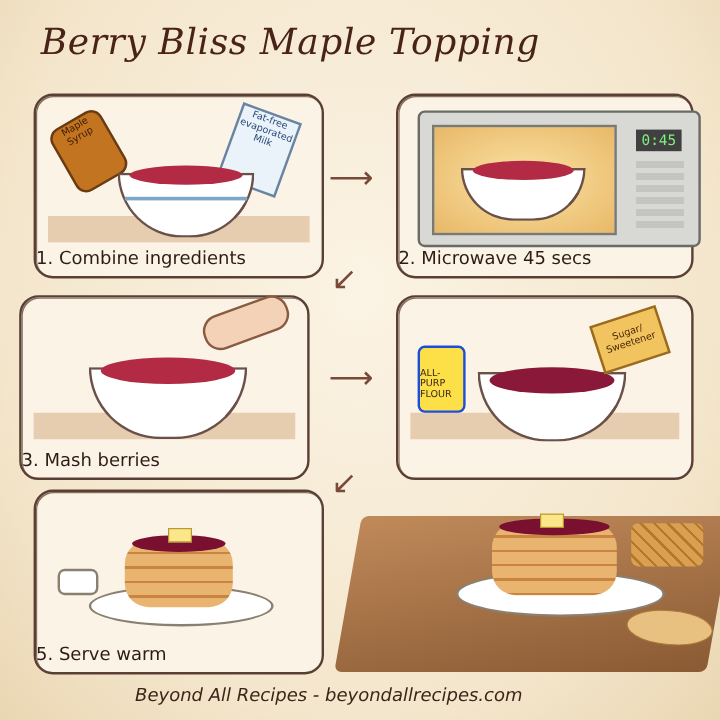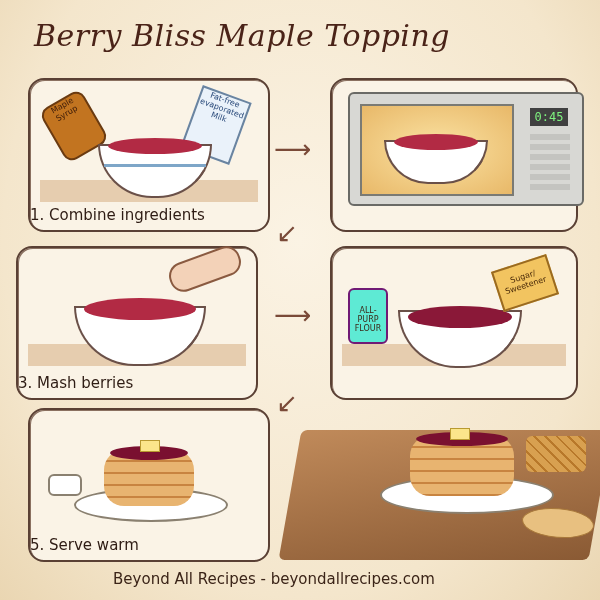--- a/index.html
+++ b/index.html
@@ -6,39 +6,39 @@
   body{width:600px;height:600px;overflow:hidden;position:relative;
     background:radial-gradient(ellipse at 50% 40%,#fbf3e4 0%,#f4e6cc 70%,#ead6b2 100%);
     font-family:"DejaVu Sans",sans-serif;color:#3b2418;}
   .title{position:absolute;top:18px;left:0;width:484px;text-align:center;
     font-family:"DejaVu Serif",serif;font-style:italic;font-size:30px;color:#4a2318;letter-spacing:0.5px;}
   .panel{position:absolute;border:2px solid #5a4034;border-radius:16px;background:#faf3e6;
     box-shadow:1px 1px 0 #8a7060 inset;}
   .caption{position:absolute;bottom:6px;left:0;width:100%;text-align:left;font-size:15px;color:#2e1c14;}
   .arrow{position:absolute;color:#7a4a38;font-size:26px;}
   .footer{position:absolute;bottom:12px;left:0;width:548px;text-align:center;
-    font-family:"DejaVu Sans",sans-serif;font-size:15px;color:#3b2418;}
+    font-family:"DejaVu Sans",sans-serif;font-style:italic;font-size:15px;color:#3b2418;}
   .table-wood{position:absolute;left:290px;top:430px;width:310px;height:130px;
     background:linear-gradient(170deg,#c08a5a,#8a5a34);transform:skewX(-10deg);border-radius:6px;}
   .counter{position:absolute;left:10px;right:10px;height:22px;background:#d9b48a;opacity:0.6;}
   .bowl{position:absolute;width:110px;height:50px;background:#fff;border:2px solid #6a5048;
     border-radius:0 0 60px 60px;}
   .berries{position:absolute;left:8px;right:8px;top:-8px;height:16px;background:#b22a44;border-radius:50%;}
   .blue-line{position:absolute;left:4px;right:4px;top:18px;height:3px;background:#7ea6c8;}
   .syrup{position:absolute;width:44px;height:56px;background:#c27420;border:2px solid #6a3a10;border-radius:10px;transform:rotate(-30deg);
     font-size:8px;color:#3b1a08;text-align:center;}
   .carton{position:absolute;width:48px;height:62px;background:#eaf2fa;border:2px solid #6a84a0;transform:rotate(20deg);
     font-size:8px;color:#2a4a7a;text-align:center;}
   .micro{position:absolute;left:16px;top:12px;width:232px;height:110px;background:#d8d8d4;border:2px solid #6a6a66;border-radius:6px;}
   .micro-window{position:absolute;left:10px;top:10px;width:150px;height:88px;background:radial-gradient(#fbe3a4,#e8b868);border:2px solid #7a7a74;}
   .micro-display{position:absolute;left:180px;top:14px;width:38px;height:18px;background:#404040;color:#7ef07e;font-family:"DejaVu Sans Mono",monospace;font-size:12px;text-align:center;line-height:18px;}
   .keypad{position:absolute;left:180px;top:40px;width:40px;height:60px;
     background:repeating-linear-gradient(#c4c4c0 0 6px,transparent 6px 10px);}
-  .jar{position:absolute;width:36px;height:52px;background:#5eead4;border:2px solid #701a75;border-radius:6px;
-    font-size:8px;text-align:center;color:#3b2a1a;}
+  .jar{position:absolute;width:36px;height:52px;background:#fde047;border:2px solid #1d4ed8;border-radius:6px;
+    font-size:8px;color:#3b2a1a;}
   .packet{position:absolute;width:54px;height:38px;background:#f2c460;border:2px solid #9a6a20;transform:rotate(-18deg);
     font-size:8px;text-align:center;color:#4a2a08;}
   .pancakes{position:absolute;width:90px;height:56px;
     background:repeating-linear-gradient(#e8b470 0 10px,#c88440 10px 12px);border-radius:20px;}
   .plate{position:absolute;width:150px;height:30px;background:#fff;border:2px solid #8a8070;border-radius:50%;}
   .sauce{position:absolute;left:6px;right:6px;top:-4px;height:14px;background:#7a1030;border-radius:50%;}
   .butter{position:absolute;width:18px;height:10px;background:#fbe68a;border:1px solid #b89a30;}
   .waffle{position:absolute;width:60px;height:36px;background:repeating-linear-gradient(45deg,#d8a050 0 6px,#b8782a 6px 8px);border-radius:6px;}
   .crepe{position:absolute;width:70px;height:28px;background:#e8c080;border:1px solid #a8783a;border-radius:40% 60% 40% 60%;}
 </style>
@@ -67,20 +67,21 @@
 <div class="panel" style="left:330px;top:78px;width:244px;height:150px;">
   <div class="micro">
     <div class="micro-window">
       <div class="bowl" style="left:22px;top:34px;width:100px;height:40px;">
         <div class="berries"></div>
       </div>
     </div>
     <div class="micro-display">0:45</div>
     <div class="keypad"></div>
   </div>
+  <div class="caption">2. Microwave 45 secs</div>
 </div>
 
 <div class="arrow" style="left:276px;top:218px;">↙</div>
 
 <div class="panel" style="left:16px;top:246px;width:238px;height:150px;">
   <div class="counter" style="top:96px;"></div>
   <div class="bowl" style="left:56px;top:58px;width:128px;height:56px;">
     <div class="berries" style="height:22px;top:-10px;"></div>
   </div>
   <div style="position:absolute;left:150px;top:6px;width:70px;height:26px;background:#f3d2b8;border:2px solid #8a5a40;border-radius:14px;transform:rotate(-20deg);"></div>

